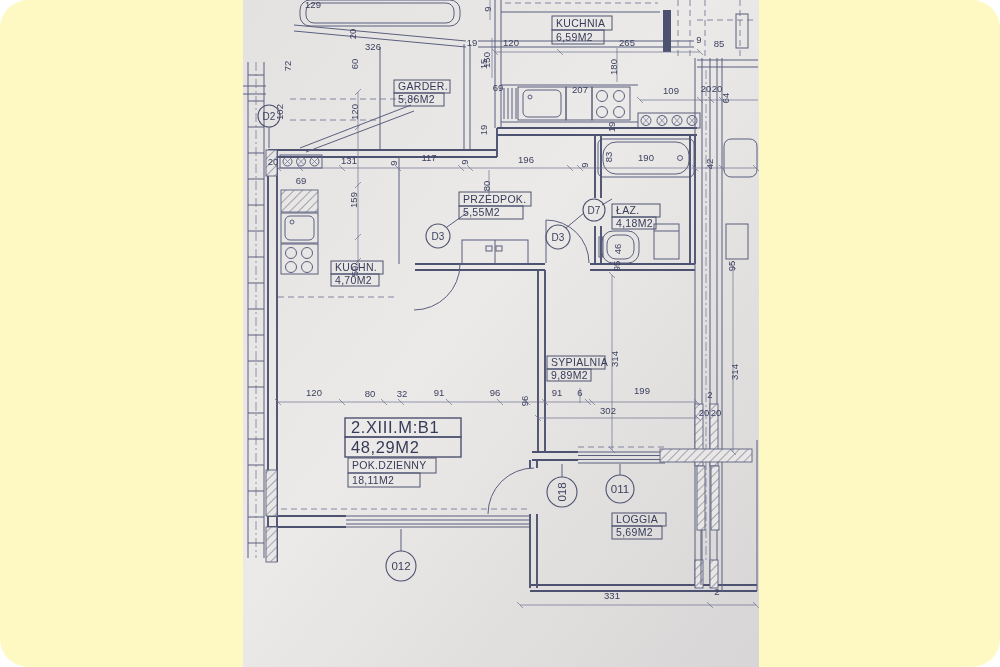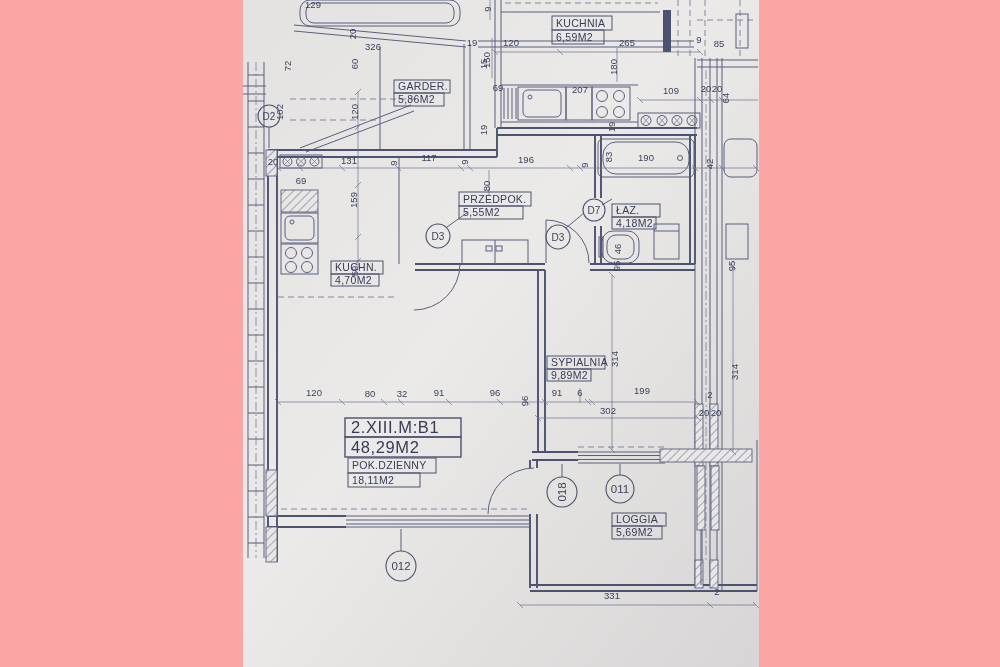--- a/index.html
+++ b/index.html
@@ -1,17 +1,17 @@
 <!DOCTYPE html>
 <html><head>
 <meta charset="utf-8">
 <style>
   html,body{margin:0;padding:0;background:#ffffff;}
-  .page{position:relative;width:1000px;height:667px;background:#fca5a5;overflow:hidden;
-        font-family:"Liberation Sans",sans-serif;}
+  .page{position:relative;width:1000px;height:667px;background:#fef9c3;overflow:hidden;
+        font-family:"Liberation Sans",sans-serif;border-radius:28px;}
   svg{display:block;}
   .w{stroke:#4d5270;stroke-width:1.9;fill:none;stroke-linecap:butt;}
   .t{stroke:#5a5f7e;stroke-width:1;fill:none;}
   .d{stroke:#6b7090;stroke-width:0.7;fill:none;}
   .dash{stroke:#6b7090;stroke-width:0.8;fill:none;stroke-dasharray:6 4;}
   .dashdot{stroke:#7a7f9c;stroke-width:0.8;fill:none;stroke-dasharray:9 3 2 3;}
   .hx{stroke:#5a5f7e;stroke-width:0.9;fill:url(#hatch);}
   .ink{fill:#4d5270;stroke:none;}
   .dim{font-family:"Liberation Sans",sans-serif;font-size:9.5px;fill:#3c415f;text-anchor:middle;}
   .sym{stroke:#4d5270;stroke-width:1.1;fill:none;}

